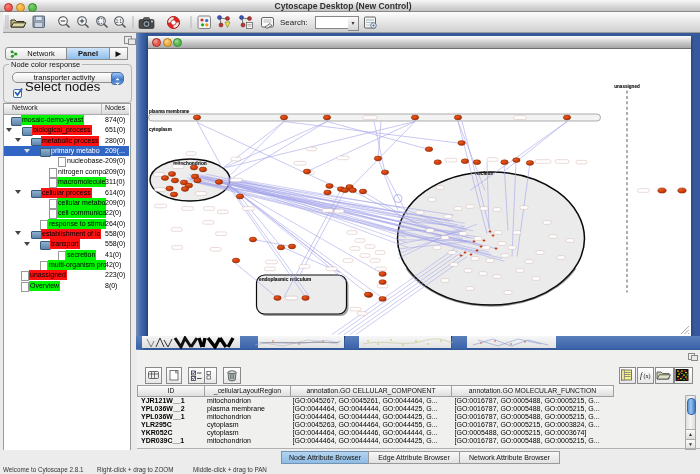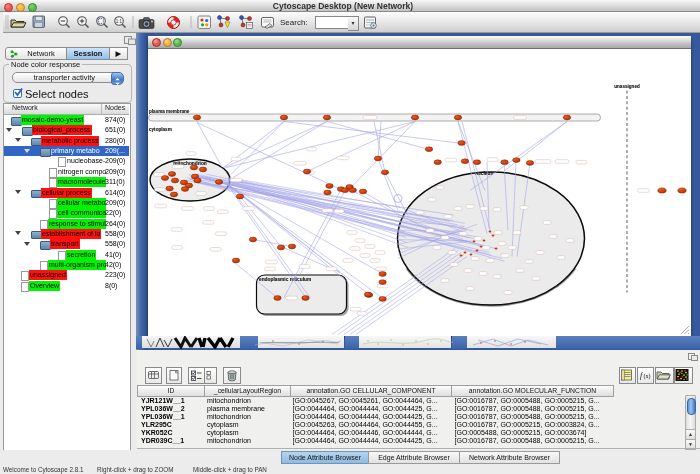--- a/index.html
+++ b/index.html
@@ -14,21 +14,21 @@
 #searcharrow{left:345px;top:4px;width:10px;height:13px;background:linear-gradient(#fafafa,#d5d5d5);border:1px solid #888;border-left:none;font-size:6px;text-align:center;line-height:12px;color:#333;}
 
 #cpanel{left:0;top:33px;width:136px;height:429px;background:#ebebeb;}
 #cphead{left:1px;top:2px;width:134px;height:12px;font-size:7.5px;color:#222;}
 .tab{position:absolute;height:11px;border:1px solid #8c8c8c;font-size:7.5px;text-align:center;line-height:11px;color:#111;background:linear-gradient(#fdfdfd,#e4e4e4);}
 #groupbox{left:3px;top:31px;width:127px;height:37px;border:1px solid #b5b5b5;border-radius:4px;}
 #grouplbl{left:9px;top:27px;font-size:7.5px;color:#111;background:#ebebeb;padding:0 2px;}
 #combo{left:12px;top:39px;width:109px;height:9px;border:1px solid #8e8e8e;border-radius:5px;background:linear-gradient(#ffffff,#e4e4e4);font-size:7.5px;text-align:center;line-height:9px;color:#111;}
 #combocap{left:111px;top:39px;width:11px;height:11px;border-radius:3px 5px 5px 3px;background:linear-gradient(#9ec7f5,#3e76c9 60%,#6699dd);border:1px solid #4c6f9e;}
 #checkbox{left:13px;top:56px;width:7px;height:7px;background:#fff;border:1.5px solid #3d6fb5;border-radius:2px;}
-#checklbl{left:25px;top:55px;font-size:11px;color:#111;}
+#checklbl{left:25px;top:46px;font-size:13px;color:#111;}
 #treebox{left:3px;top:70px;width:126px;height:348px;background:#fff;border:1px solid #9a9a9a;}
 #treehead{left:0;top:0;width:125px;height:10px;background:linear-gradient(#fafafa,#dadada);border-bottom:1px solid #aaa;font-size:7px;color:#222;}
 .trow{position:absolute;height:10px;font-size:7px;line-height:10px;white-space:nowrap;}
 .tlab{position:absolute;top:0;height:10px;line-height:10.5px;padding:0 1px;color:#000;}
 .tnum{position:absolute;left:101px;top:0;height:10px;line-height:10.5px;color:#000;}
 .arr{position:absolute;top:2.5px;width:0;height:0;border-left:3px solid transparent;border-right:3px solid transparent;border-top:4.5px solid #444;}
 .fold{position:absolute;top:2px;width:9px;height:6.5px;background:linear-gradient(#8fb0cf,#5e85ab);border:0.5px solid #3a5a7a;border-radius:1px;}
 .doc{position:absolute;top:1px;width:6px;height:8px;background:#fff;border:0.7px solid #999;}
 
 #dpanel{left:137px;top:350px;width:563px;height:100px;background:#f0f0ee;}
@@ -41,21 +41,21 @@
 #tabrow{left:0;top:450px;width:700px;height:15px;background:#ececec;}
 .btab{position:absolute;top:1px;height:11px;border:1px solid #9a9a9a;font-size:7px;text-align:center;line-height:11px;color:#111;background:linear-gradient(#f8f8f8,#e2e2e2);}
 #statusbar{left:0;top:465px;width:700px;height:9px;background:#ececec;font-size:6.3px;color:#333;}
 .st{position:absolute;top:1px;}
 </style></head><body>
 
 <div class="abs" id="titlebar"></div>
 <div class="abs tl" style="left:4.2px;background:radial-gradient(circle at 35% 30%, #fff3 20%, transparent 45%),#f0574d;border:0.5px solid #b03b30;"></div>
 <div class="abs tl" style="left:16.2px;background:radial-gradient(circle at 35% 30%, #fff3 20%, transparent 45%),#f5b53c;border:0.5px solid #b5832a;"></div>
 <div class="abs tl" style="left:27.8px;background:radial-gradient(circle at 35% 30%, #fff3 20%, transparent 45%),#59bd4c;border:0.5px solid #3d8a34;"></div>
-<div class="abs" id="title">Cytoscape Desktop (New Network)</div>
+<div class="abs" id="title">Cytoscape Desktop (New Control)</div>
 <div class="abs" id="toolbar">
 <svg class="abs" style="left:0;top:1px" width="700" height="19" viewBox="0 0 700 19">
 <line x1="3" y1="2" x2="3" y2="16" stroke="#bbb" stroke-width="1"></line>
       <line x1="5" y1="2" x2="5" y2="16" stroke="#bbb" stroke-width="1"></line>
 <g transform="translate(8,4)">
         <path d="M0 10 L0 3 L4 3 L5.5 4.5 L13 4.5 L13 10 Z" fill="#c9c48e" stroke="#33301a" stroke-width="1"></path>
         <path d="M0 10 L2.5 5.8 L15 5.8 L12.5 10 Z" fill="#dcd8a8" stroke="#33301a" stroke-width="1"></path>
       </g>
       <g transform="translate(30,3)">
         <rect x="0" y="0" width="11.5" height="11.5" rx="1" fill="#9aa7b8" stroke="#394a5e" stroke-width="0.8"></rect>
@@ -145,21 +145,21 @@
 <svg class="abs" style="left:124px;top:3px" width="12" height="9">
       <rect x="0.5" y="0.5" width="7" height="7" fill="none" stroke="#8a8a8a" stroke-width="1"></rect>
       <rect x="4.5" y="3" width="7" height="5.5" fill="#e8e8e8" stroke="#8a8a8a" stroke-width="1"></rect>
     </svg>
 <div class="tab" style="left:5px;top:14px;width:60px;border-radius:3px 0 0 3px;"><svg class="abs" style="left:4px;top:2px" width="8" height="8">
         <circle cx="2" cy="1.8" r="1.5" fill="#2a2"></circle>
         <circle cx="6" cy="4" r="1.5" fill="#2a2"></circle>
         <circle cx="2.3" cy="6.3" r="1.5" fill="#2a2"></circle>
         <path d="M2 2 L6 4 L2.6 6" stroke="#171" stroke-width="0.7" fill="none"></path>
       </svg><span style="margin-left:10px">Network</span></div>
-<div class="tab" style="left:66px;top:14px;width:42px;background:linear-gradient(#cfe4fa,#8fc0ee);font-weight:bold;">Session</div>
+<div class="tab" style="left:66px;top:14px;width:42px;background:linear-gradient(#cfe4fa,#8fc0ee);font-weight:bold;">Panel</div>
 <div class="tab" style="left:109px;top:14px;width:17px;">▶</div>
 <div class="abs" id="groupbox"></div>
     <div class="abs" id="grouplbl">Node color response</div>
 <div class="abs" id="combo">transporter activity&nbsp;&nbsp;&nbsp;</div>
 <div class="abs" id="combocap"><svg width="11" height="11">
         <path d="M5.5 2 L7.7 4.3 L3.3 4.3 Z" fill="#fff"></path>
         <path d="M5.5 9 L7.7 6.7 L3.3 6.7 Z" fill="#fff"></path>
       </svg></div>
 <div class="abs" id="checkbox">
       <svg class="abs" style="left:-1px;top:-3px" width="12" height="12">

